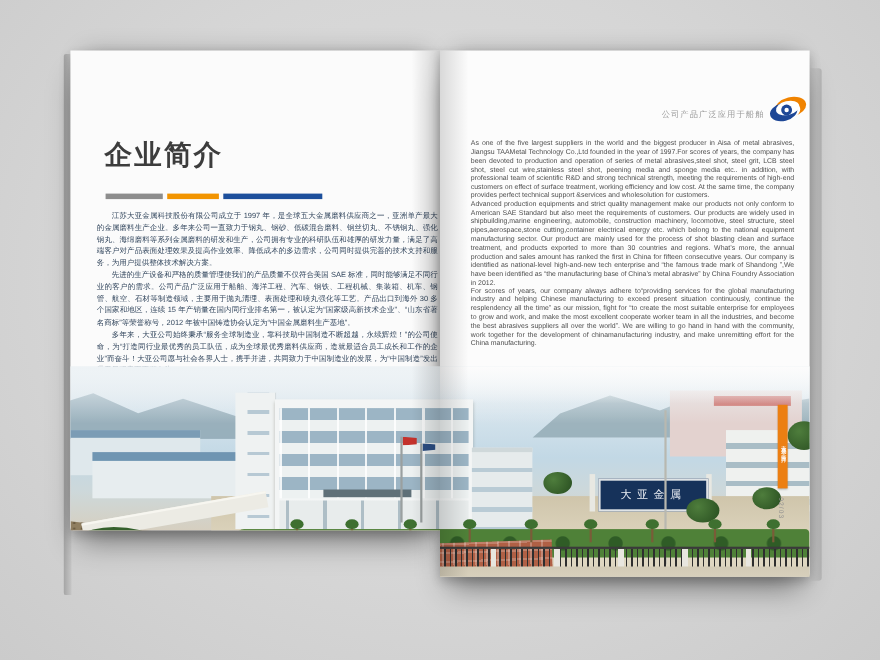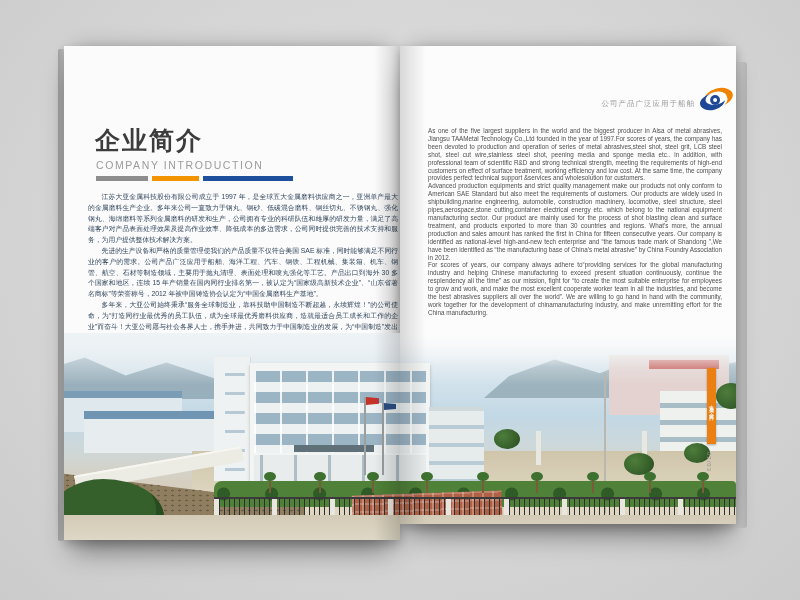--- a/index.html
+++ b/index.html
@@ -6,21 +6,21 @@
   body{width:800px;height:600px;overflow:hidden;font-family:"Liberation Sans",sans-serif;}
   .stage{position:relative;width:800px;height:600px;
     background:radial-gradient(ellipse at 50% 42%, #dedede 0%, #d6d6d6 55%, #cbcbcb 100%);}
   .book{position:absolute;left:64px;top:46px;width:672px;height:494px;}
   .cover-edge{position:absolute;left:-6px;top:3px;width:7px;height:492px;
     background:linear-gradient(90deg,#a5a5a5,#c6c6c6);border-radius:2px 0 0 2px;}
   .stack-edge{position:absolute;left:672px;top:16px;width:11px;height:466px;
     background:linear-gradient(90deg,#cecece,#c3c3c3 60%,#b6b6b6);border-radius:0 3px 3px 0;}
   .page{position:absolute;top:0;background:#fbfbfb;
     box-shadow:0 18px 26px -8px rgba(0,0,0,.45),0 4px 10px rgba(0,0,0,.2),0 -10px 20px -12px rgba(0,0,0,.28);}
-  .page-left{left:0;width:336px;height:494px;border-radius:0 0 2px 3px;}
+  .page-left{left:0;width:336px;height:436px;border-radius:0 0 2px 3px;}
   .page-right{left:336px;width:336px;height:478px;border-radius:0 0 3px 2px;background:#fcfcfc;}
   .shade-l{position:absolute;right:0;top:0;bottom:0;width:26px;z-index:6;pointer-events:none;
     background:linear-gradient(to right,rgba(0,0,0,0),rgba(0,0,0,.16));}
   .shade-r{position:absolute;left:0;top:0;bottom:0;width:26px;z-index:6;pointer-events:none;
     background:linear-gradient(to left,rgba(0,0,0,0),rgba(0,0,0,.14));}
   
   .lp-title{position:absolute;left:31px;top:78px;margin:0;font-family:"DejaVu Serif","Liberation Serif",serif;
     font-size:25px;font-weight:600;letter-spacing:2px;color:#3c3c3c;}
   .lp-sub{position:absolute;left:32px;top:113px;font-size:10.5px;letter-spacing:1.6px;color:#9b9b9b;}
   .bars{position:absolute;left:32px;top:130px;height:5px;width:240px;}
@@ -110,21 +110,20 @@
 </head>
 <body>
 
 <div class="stage">
   <div class="book">
     <div class="cover-edge"></div>
     <div class="stack-edge"></div>
 
     <div class="page page-left">
       <h1 class="lp-title">企业简介</h1>
-      <div class="lp-sub">COMPANY INTRODUCTION</div>
       <div class="bars">
         <span class="bar b0" style="background:#8d8d8d"></span>
         <span class="bar b1" style="background:#f29400"></span>
         <span class="bar b2" style="background:#1d4f9c"></span>
       </div>
       <div class="cn-text">
         <p>江苏大亚金属科技股份有限公司成立于 1997 年，是全球五大金属磨料供应商之一，亚洲单产最大的金属磨料生产企业。多年来公司一直致力于钢丸、钢砂、低碳混合磨料、钢丝切丸、不锈钢丸、强化钢丸、海绵磨料等系列金属磨料的研发和生产，公司拥有专业的科研队伍和雄厚的研发力量，满足了高端客户对产品表面处理效果及提高作业效率、降低成本的多边需求，公司同时提供完善的技术支持和服务，为用户提供整体技术解决方案。</p>
         <p>先进的生产设备和严格的质量管理使我们的产品质量不仅符合美国 SAE 标准，同时能够满足不同行业的客户的需求。公司产品广泛应用于船舶、海洋工程、汽车、钢铁、工程机械、集装箱、机车、钢管、航空、石材等制造领域，主要用于抛丸清理、表面处理和喷丸强化等工艺。产品出口到海外 30 多个国家和地区，连续 15 年产销量在国内同行业排名第一，被认定为“国家级高新技术企业”、“山东省著名商标”等荣誉称号，2012 年被中国铸造协会认定为“中国金属磨料生产基地”。</p>
         <p>多年来，大亚公司始终秉承“服务全球制造业，靠科技助中国制造不断超越，永续辉煌！”的公司使命，为“打造同行业最优秀的员工队伍，成为全球最优秀磨料供应商，造就最适合员工成长和工作的企业”而奋斗！大亚公司愿与社会各界人士，携手并进，共同致力于中国制造业的发展，为“中国制造”发出世界最强音而不懈奋斗！</p>
       </div>
@@ -179,20 +178,21 @@
           <div class="s-plaza"></div>
 
           <div class="s-office">
             <div class="s-win"></div>
             <div class="s-ground"></div>
           </div>
 
           <div class="s-wing"></div>
           <div class="s-gpostL"></div>
           <div class="s-gpostR"></div>
+          <div class="s-gatesign">大亚金属</div>
           <div class="s-bigpole"></div>
 
           <div class="s-tree t1"></div>
           <div class="s-tree t2"></div>
           <div class="s-tree t3"></div>
           <div class="s-tree t4"></div>
 
           <div class="s-lawn"></div>
           <div class="s-redpave"></div>
 

